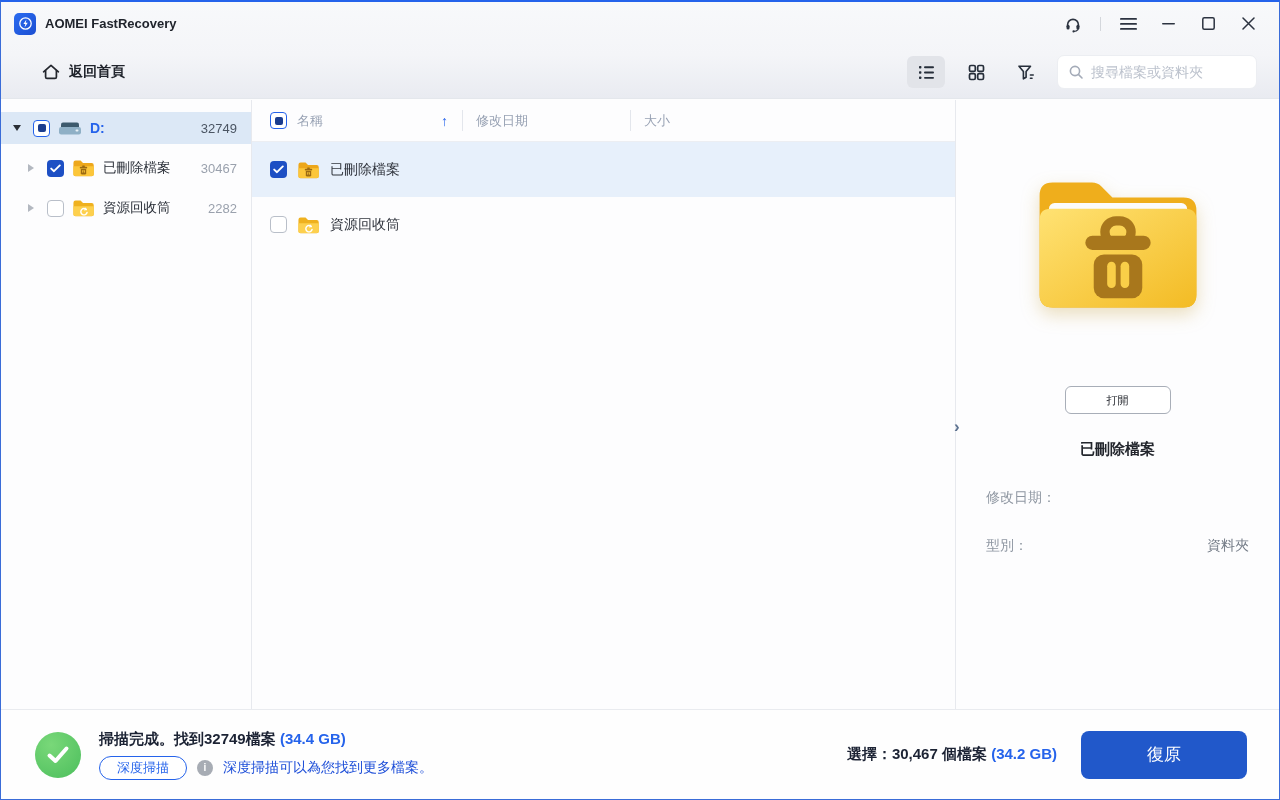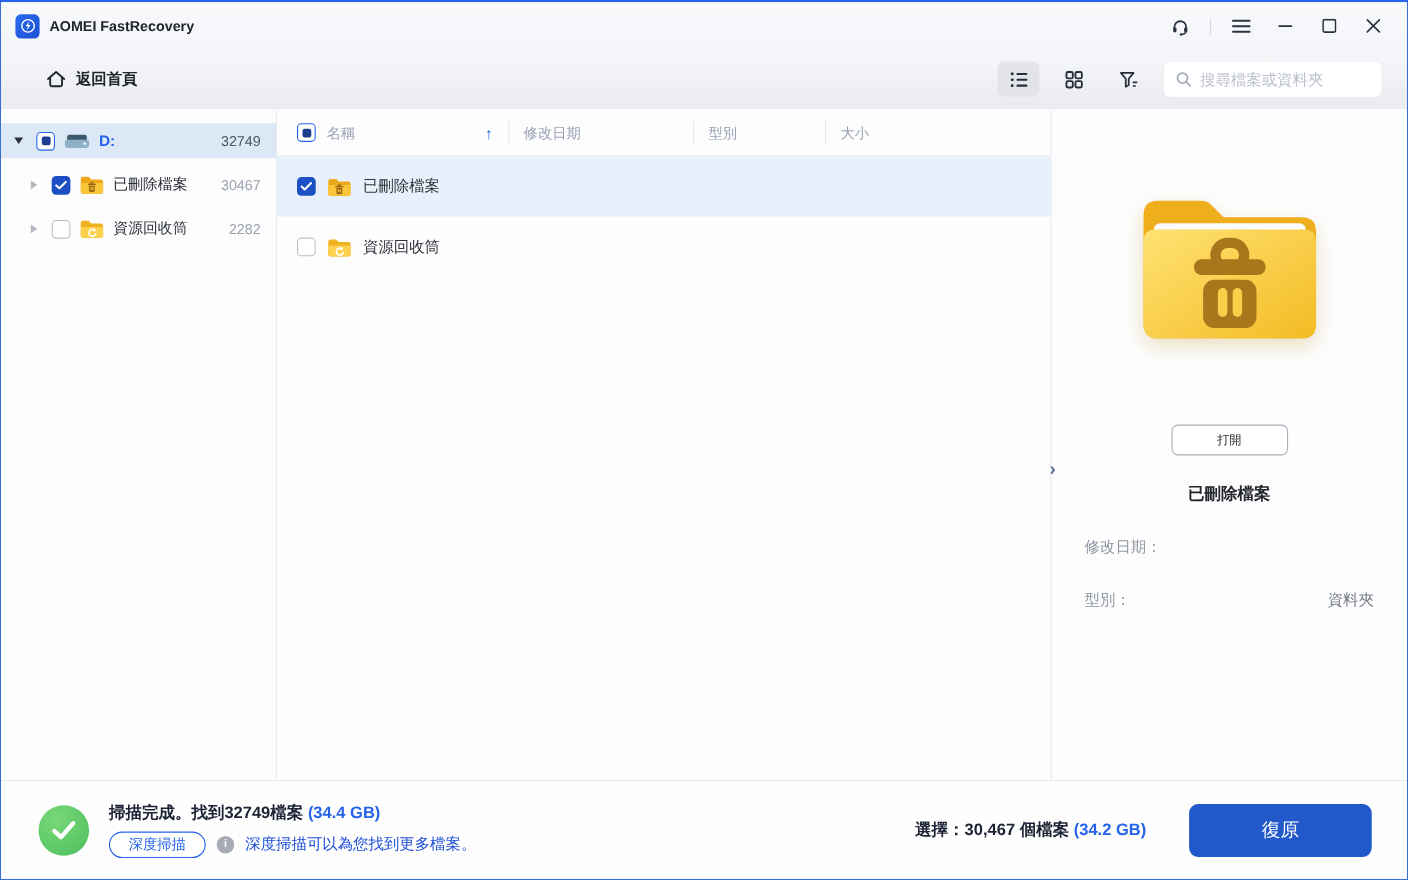--- a/index.html
+++ b/index.html
@@ -89,21 +89,21 @@
     background:radial-gradient(circle at 35% 28%,#79d879,#4cbe5c); display:flex; align-items:center; justify-content:center; }
   .scan-info { margin-left:18px; display:flex; flex-direction:column; gap:7px; }
   .scan-line1 { font-size:15px; font-weight:700; color:#1c2334; }
   .blue { color:#2563eb; font-weight:700; }
   .scan-line2 { display:flex; align-items:center; gap:10px; }
   .deep-scan-btn { height:24px; padding:0 17px; background:#fff; border:1px solid #2563eb; border-radius:13px;
     color:#2563eb; font-size:13px; font-family:inherit; }
   .info-icon { width:16px; height:16px; border-radius:50%; background:#a7acb4; color:#fff; font-size:10px; font-weight:700;
     display:flex; align-items:center; justify-content:center; font-style:normal; }
   .hint { font-size:14px; color:#1d4ed8; }
-  .statusbar-right { margin-left:auto; display:flex; align-items:center; gap:39px; }
+  .statusbar-right { margin-left:auto; display:flex; align-items:center; gap:24px; }
   .selection-text { font-size:15px; font-weight:700; color:#1c2334; }
   .recover-btn { width:166px; height:48px; background:#2158ca; border:none; border-radius:8px;
     color:#fff; font-size:17px; font-family:inherit; }
   svg { display:block; }
 </style>
 </head>
 <body>
 
 <div class="window">
 
@@ -280,23 +280,20 @@
 
     <section class="main">
       <div class="cols list-header">
         <div class="hcell first">
           <span class="cb indeterminate"></span>
           <span>名稱</span>
           <span class="sort-arrow">↑</span>
         </div>
         <div class="hcell">
           <span>修改日期</span>
-        </div>
-        <div class="hcell">
-          <span>型別</span>
         </div>
         <div class="hcell">
           <span>大小</span>
         </div>
       </div>
 
       <div class="list-row selected">
         <span class="cb checked">
           <svg width="11" height="9" viewBox="0 0 11 9">
               <path d="M1.2 4.6 L4 7.2 L9.8 1.4" fill="none" stroke="#fff" stroke-width="1.9" stroke-linecap="round" stroke-linejoin="round"></path>

